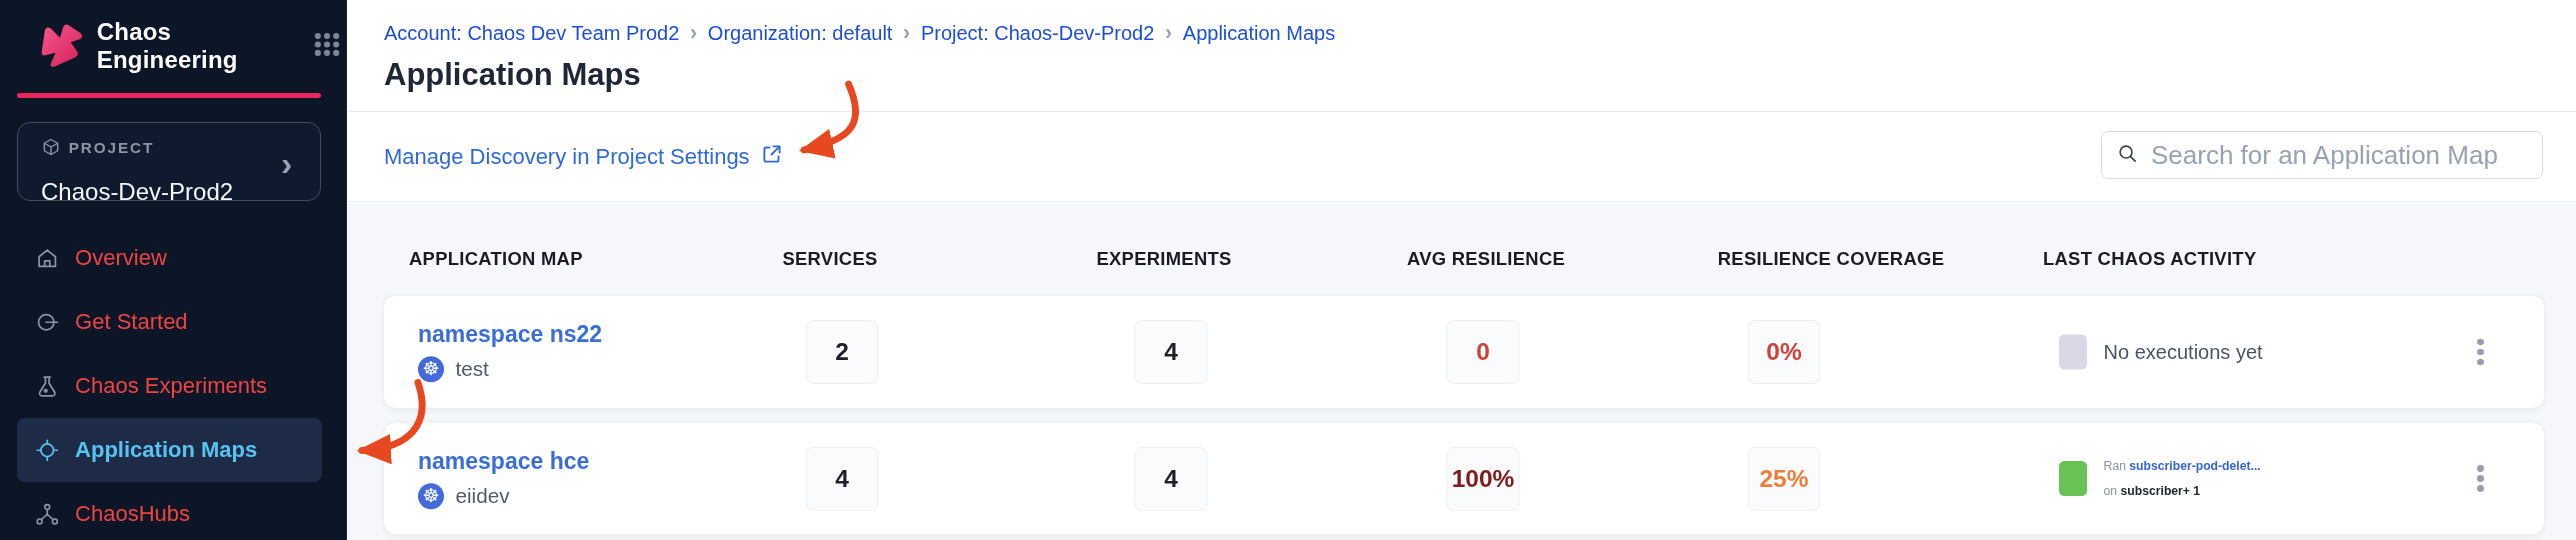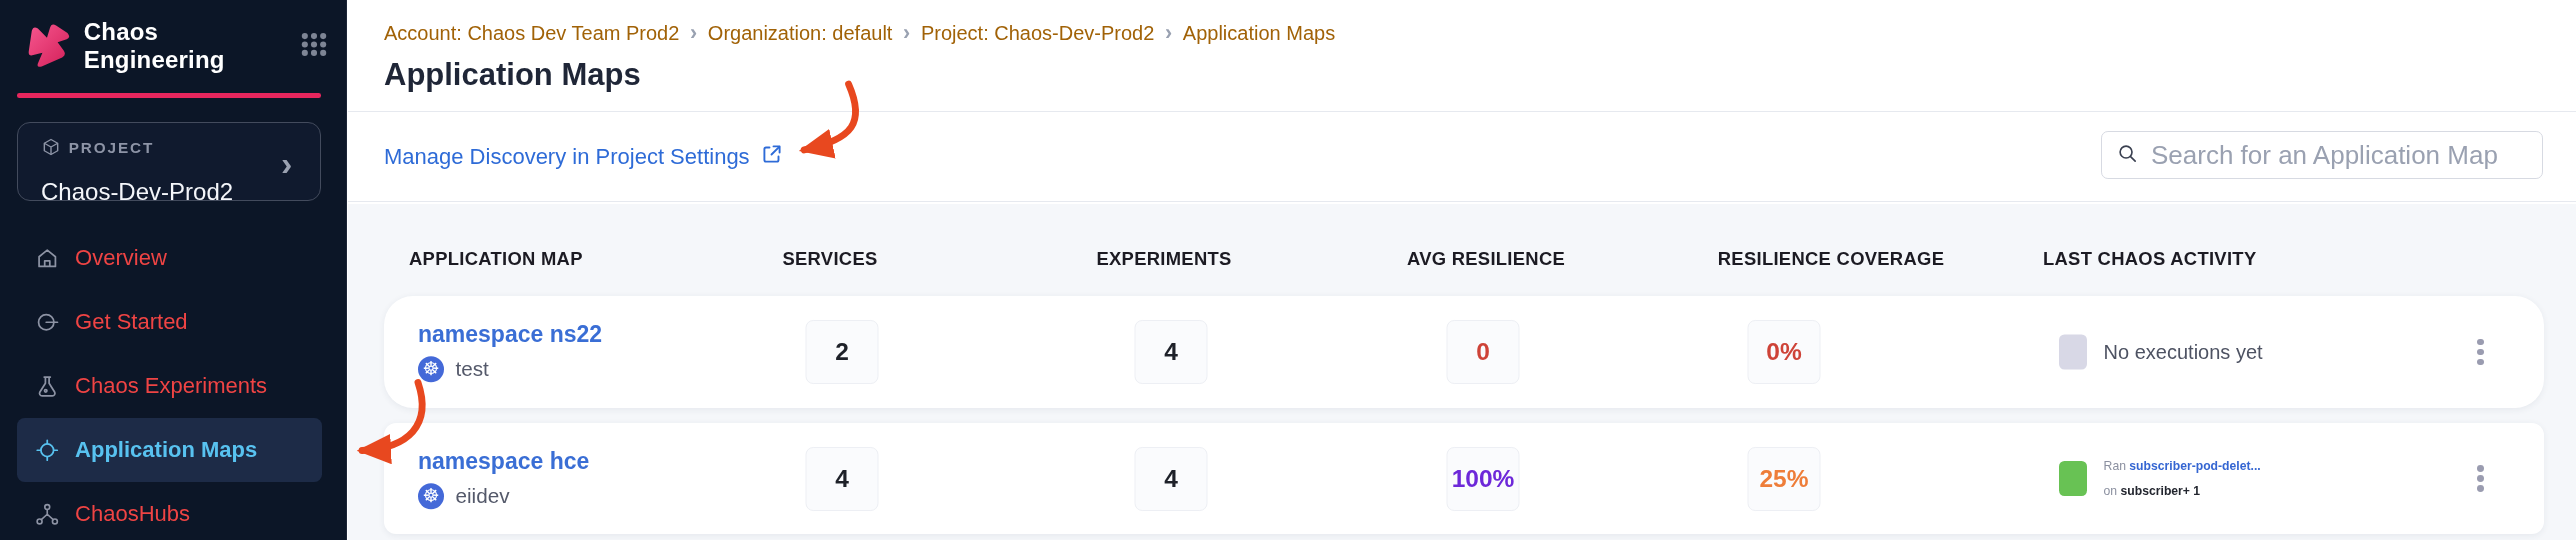--- a/index.html
+++ b/index.html
@@ -10,21 +10,21 @@
     position:relative;
     overflow:hidden;
   }
 
   
   .sidebar {
     position:absolute; left:0; top:0; width:347px; height:540px;
     background:#0c1627; border-right:1.5px solid #1c2537;
   }
   .side-header {
-    position:absolute; left:4px; top:0; width:100%; height:92px;
+    position:absolute; left:17px; top:0; width:100%; height:92px;
     display:flex; align-items:center; padding:0 23px;
   }
   .logo-wrap { width:43px; height:44px; flex:0 0 auto; }
   .app-title { color:#ffffff; font-size:24px; font-weight:bold; margin-left:13.8px; letter-spacing:0.2px; }
   .grid-icon { margin-left:auto; cursor:pointer; }
   .pink-rule {
     position:absolute; left:17px; top:93px; width:304px; height:4.6px;
     background:#e7265d; border-radius:2.3px;
   }
   .project-card {
@@ -47,21 +47,21 @@
   }
   .menu-item .mi-icon { width:24.5px; height:24.5px; flex:0 0 auto; display:flex; }
   .menu-item svg { stroke:#8d93a4; }
   .menu-item.active { background:#1d2b47; color:#58c2f0; font-weight:bold; }
   .menu-item.active svg { stroke:#58c2f0; }
 
   
   .main { position:absolute; left:348px; top:0; right:0; height:540px; background:#ffffff; }
   .page-header { position:absolute; left:0; top:0; right:0; height:112px; border-bottom:1.5px solid #e6e9ef; }
   .breadcrumb { position:absolute; left:36px; top:21.4px; display:flex; align-items:center; gap:10.7px; font-size:20px; }
-  .crumb { color:#a16207; cursor:pointer; white-space:nowrap; }
+  .crumb { color:#1d4ed8; cursor:pointer; white-space:nowrap; }
   .crumb-sep { color:#99a1b1; font-size:21.4px; font-weight:bold; }
   .page-title { position:absolute; left:36px; top:57px; font-size:31px; font-weight:bold; color:#1f2637; }
 
   .toolbar { position:absolute; left:0; top:113px; right:0; height:89px; border-bottom:1.5px solid #e6e9ef; background:#fff; }
   .manage-link {
     position:absolute; left:36px; top:29px; display:flex; align-items:center; gap:10.7px;
     color:#2e6bd7; font-size:22px; cursor:pointer;
   }
   .search-box {
     position:absolute; right:33px; top:18.4px; width:442px; height:48px;
@@ -75,21 +75,21 @@
   .search-box input::placeholder { color:#9aa1b1; }
 
   .content { position:absolute; left:0; top:204px; right:0; bottom:0; background:#f5f7fa; }
   .th { position:absolute; top:44px; font-size:18.4px; font-weight:bold; color:#1c1b23; letter-spacing:0.3px; white-space:nowrap; }
   .th.centered { transform:translateX(-50%); }
 
   .row-card {
     position:absolute; left:36px; width:2160px; background:#ffffff;
     border-radius:12.2px; box-shadow:0 1.5px 6.1px rgba(40,50,80,.07); cursor:pointer;
   }
-  .row-card.r0 { top:92px; height:112px;border-radius:29px; }
+  .row-card.r0 { top:92px; height:112px; }
   .row-card.r1 { top:219px; height:111px; }
 
   .name-cell { position:absolute; left:34px; top:50%; transform:translateY(-50%); }
   .map-name { color:#3a6ed5; font-size:23px; font-weight:bold; cursor:pointer; }
   .map-sub { display:flex; align-items:center; gap:11.5px; margin-top:8.4px; }
   .k8s-badge {
     width:26px; height:26px; border-radius:50%; background:#4469d8;
     color:#fff; font-size:19px; line-height:26px; text-align:center;
   }
   .map-sub-text { color:#54596a; font-size:20.7px; }
@@ -290,21 +290,21 @@
     <div class="row-card r1">
       <div class="name-cell">
         <div class="map-name">namespace hce</div>
         <div class="map-sub">
           <span class="k8s-badge">☸</span>
           <span class="map-sub-text">eiidev</span>
         </div>
       </div>
       <div class="value-box vb-services">4</div>
       <div class="value-box vb-experiments">4</div>
-      <div class="value-box vb-resilience" style="color: #6d28d9;">100%</div>
+      <div class="value-box vb-resilience" style="color: #7f1d1d;">100%</div>
       <div class="value-box vb-coverage" style="color: rgb(238, 125, 57); text-align: center;">25%</div>
       <div class="activity-cell">
         <span class="status-square" style="background: rgb(104, 194, 84);"></span>
         <span>
           <div class="act-line">
             <span class="act-muted">Ran</span>
             <span class="act-link">subscriber-pod-delet...</span>
           </div>
           <div class="act-line">
             <span class="act-muted">on</span>

